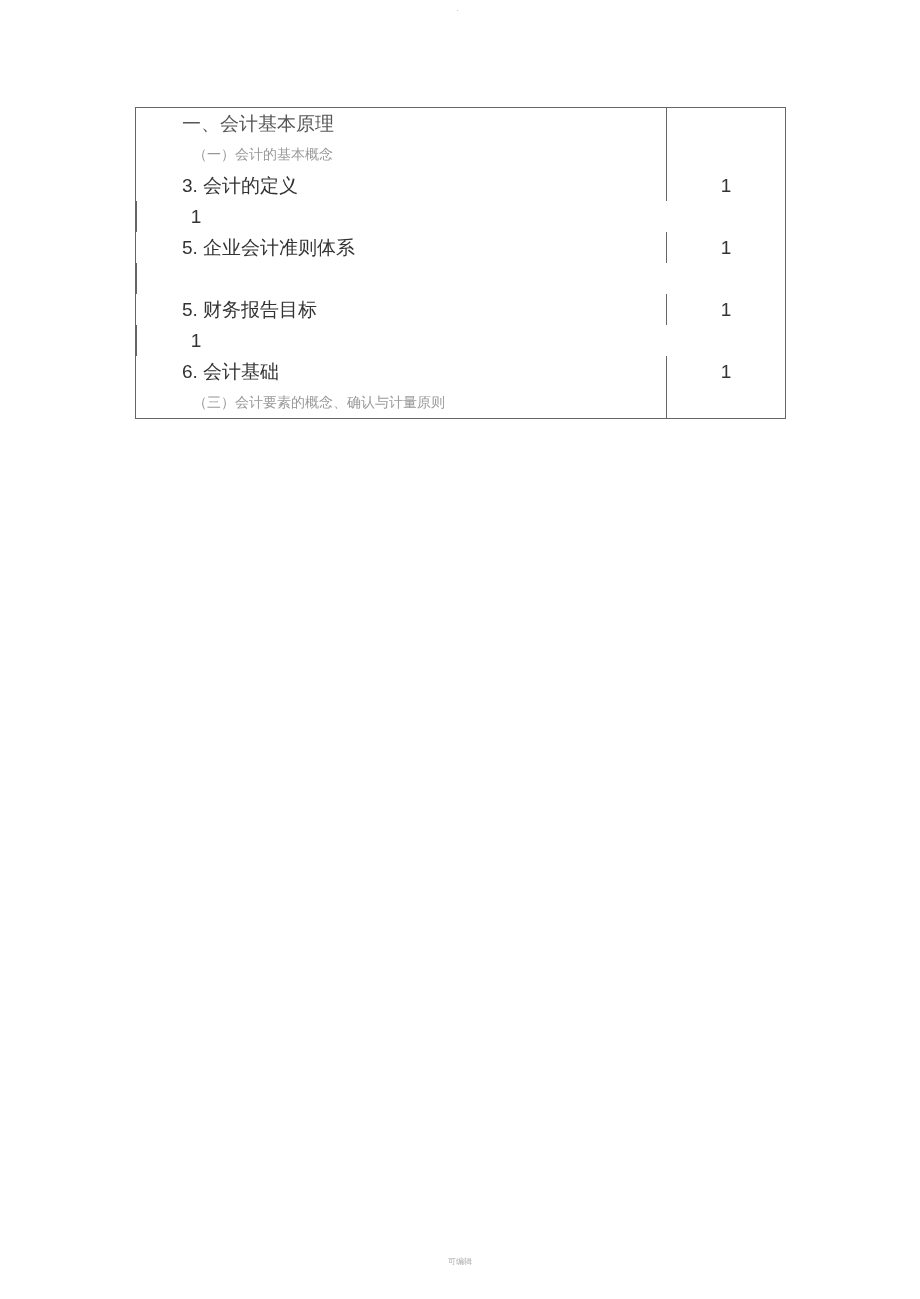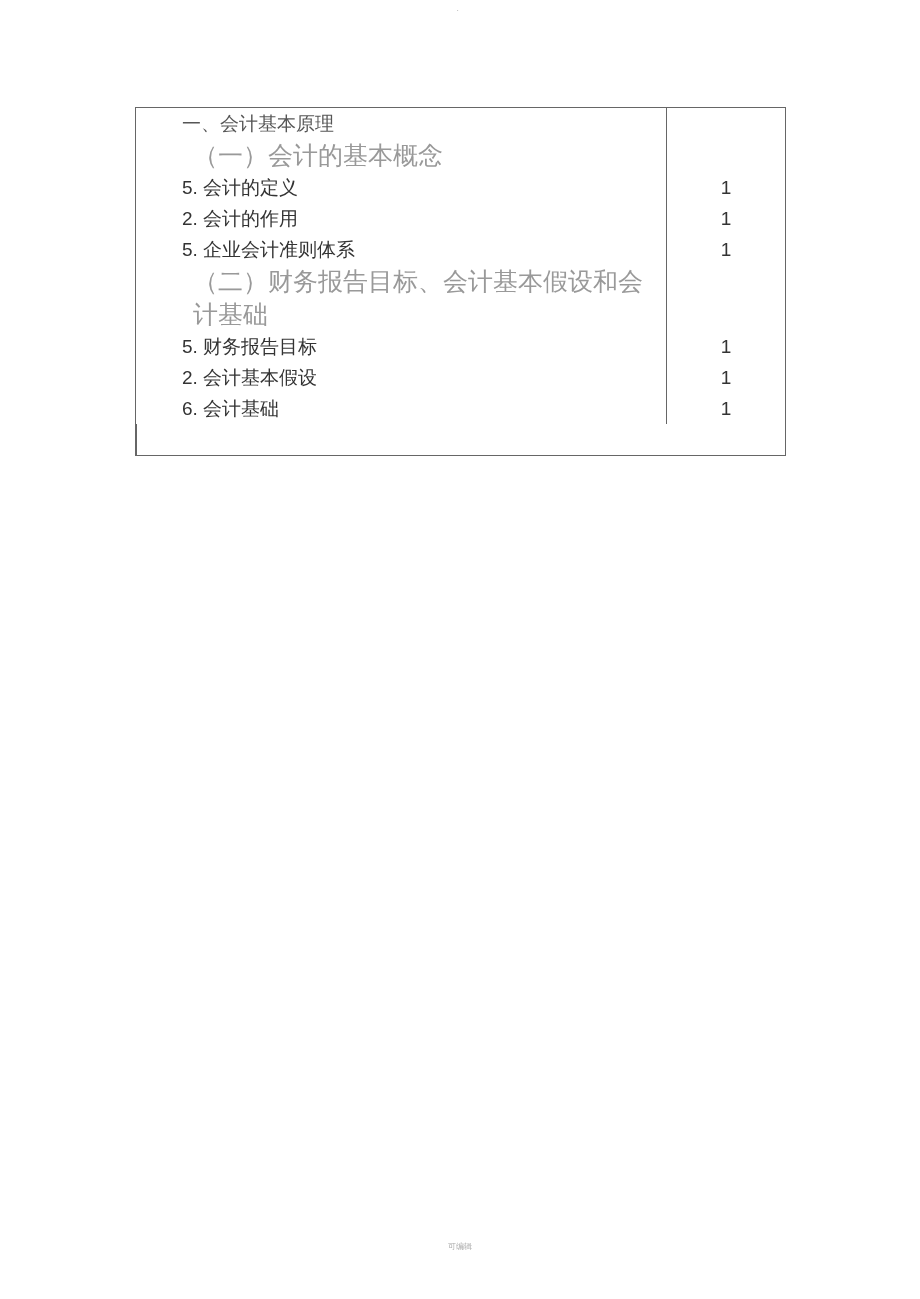--- a/index.html
+++ b/index.html
@@ -47,37 +47,37 @@
       justify-content: center;
       align-self: stretch;
     }
     .heading-main {
       color: #565656;
       font-size: 19px;
       font-family: "SimSun", "宋体", serif;
     }
     .heading-sub {
       color: #999;
-      font-size: 25px;
+      font-size: 14px;
       font-family: Liberation Mono, monospace;
       padding-left: 11px;
     }
     .item-text {
       color: #333;
       font-size: 19px;
       font-family: Arial, "SimSun", "宋体", sans-serif;
     }
     .page-num {
       color: #333;
       font-size: 19px;
       font-family: Arial, sans-serif;
     }
     .footer {
       position: absolute;
-      bottom: 47px;
+      bottom: 32px;
       left: 0;
       width: 920px;
       text-align: center;
       font-size: 8px;
       color: #aaa;
       font-family: "SimSun", "宋体", serif;
     }
   </style>
 </head>
 <body>
@@ -99,82 +99,76 @@
     <div class="col-left">
       <span class="heading-sub">（一）会计的基本概念</span>
     </div>
     <div class="col-right">
       <span class="page-num"></span>
     </div>
   </div>
 
   <div class="table-row">
     <div class="col-left">
-      <span class="item-text">5. 会计的定义</span>
+      <span class="item-text">3. 会计的定义</span>
     </div>
     <div class="col-right">
       <span class="page-num">1</span>
     </div>
   </div>
 
   <div class="table-row">
-    <div class="col-left">
-      <span class="item-text">2. 会计的作用</span>
-    </div>
     <div class="col-right">
       <span class="page-num">1</span>
     </div>
   </div>
 
   <div class="table-row">
     <div class="col-left">
       <span class="item-text">5. 企业会计准则体系</span>
     </div>
     <div class="col-right">
       <span class="page-num">1</span>
     </div>
   </div>
 
   <div class="table-row">
-    <div class="col-left">
-      <span class="heading-sub">（二）财务报告目标、会计基本假设和会计基础</span>
-    </div>
     <div class="col-right">
       <span class="page-num"></span>
     </div>
   </div>
 
   <div class="table-row">
     <div class="col-left">
       <span class="item-text">5. 财务报告目标</span>
     </div>
     <div class="col-right">
       <span class="page-num">1</span>
     </div>
   </div>
 
   <div class="table-row">
-    <div class="col-left">
-      <span class="item-text">2. 会计基本假设</span>
-    </div>
     <div class="col-right">
       <span class="page-num">1</span>
     </div>
   </div>
 
   <div class="table-row">
     <div class="col-left">
       <span class="item-text">6. 会计基础</span>
     </div>
     <div class="col-right">
       <span class="page-num">1</span>
     </div>
   </div>
 
   <div class="table-row">
+    <div class="col-left">
+      <span class="heading-sub">（三）会计要素的概念、确认与计量原则</span>
+    </div>
     <div class="col-right">
       <span class="page-num"></span>
     </div>
   </div>
 
 </div>
 
 <div class="footer">可编辑</div>
 
 </body></html>

